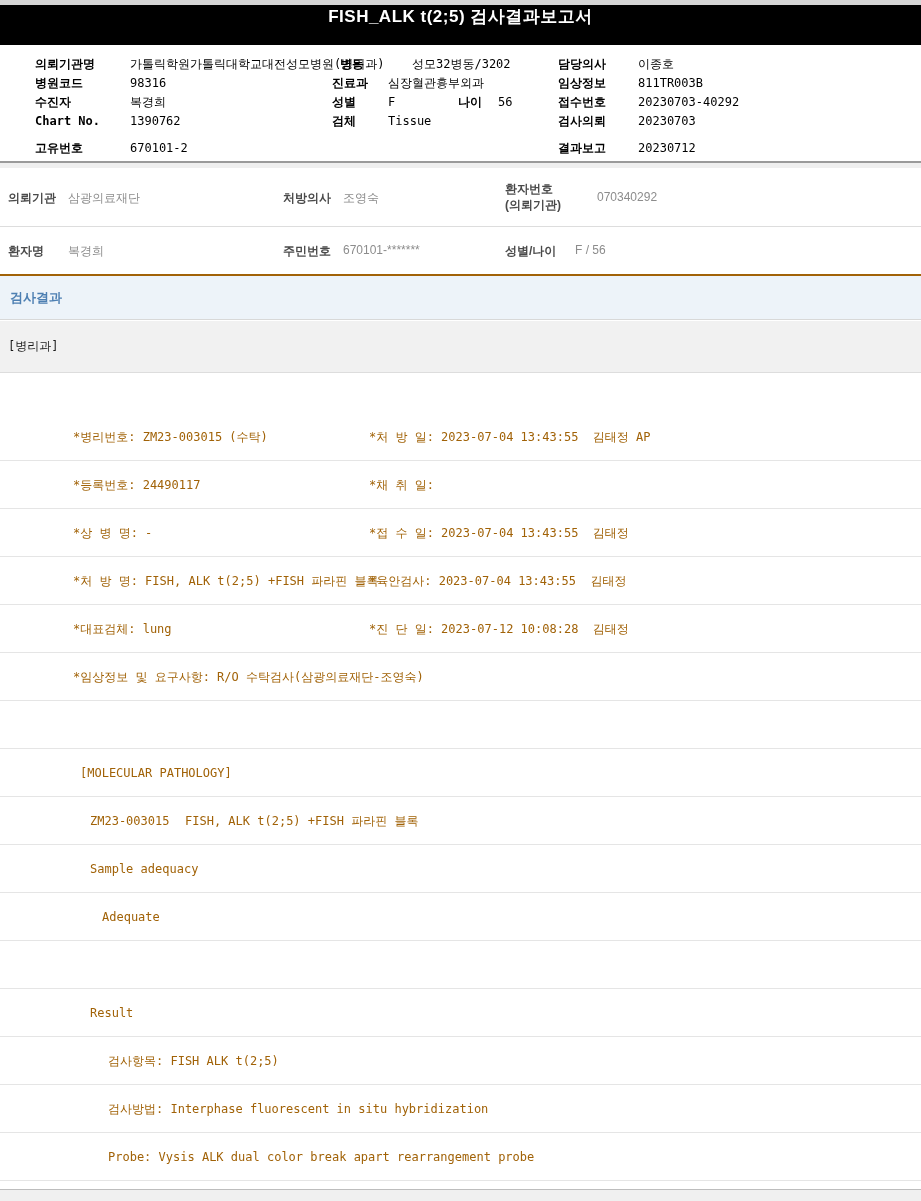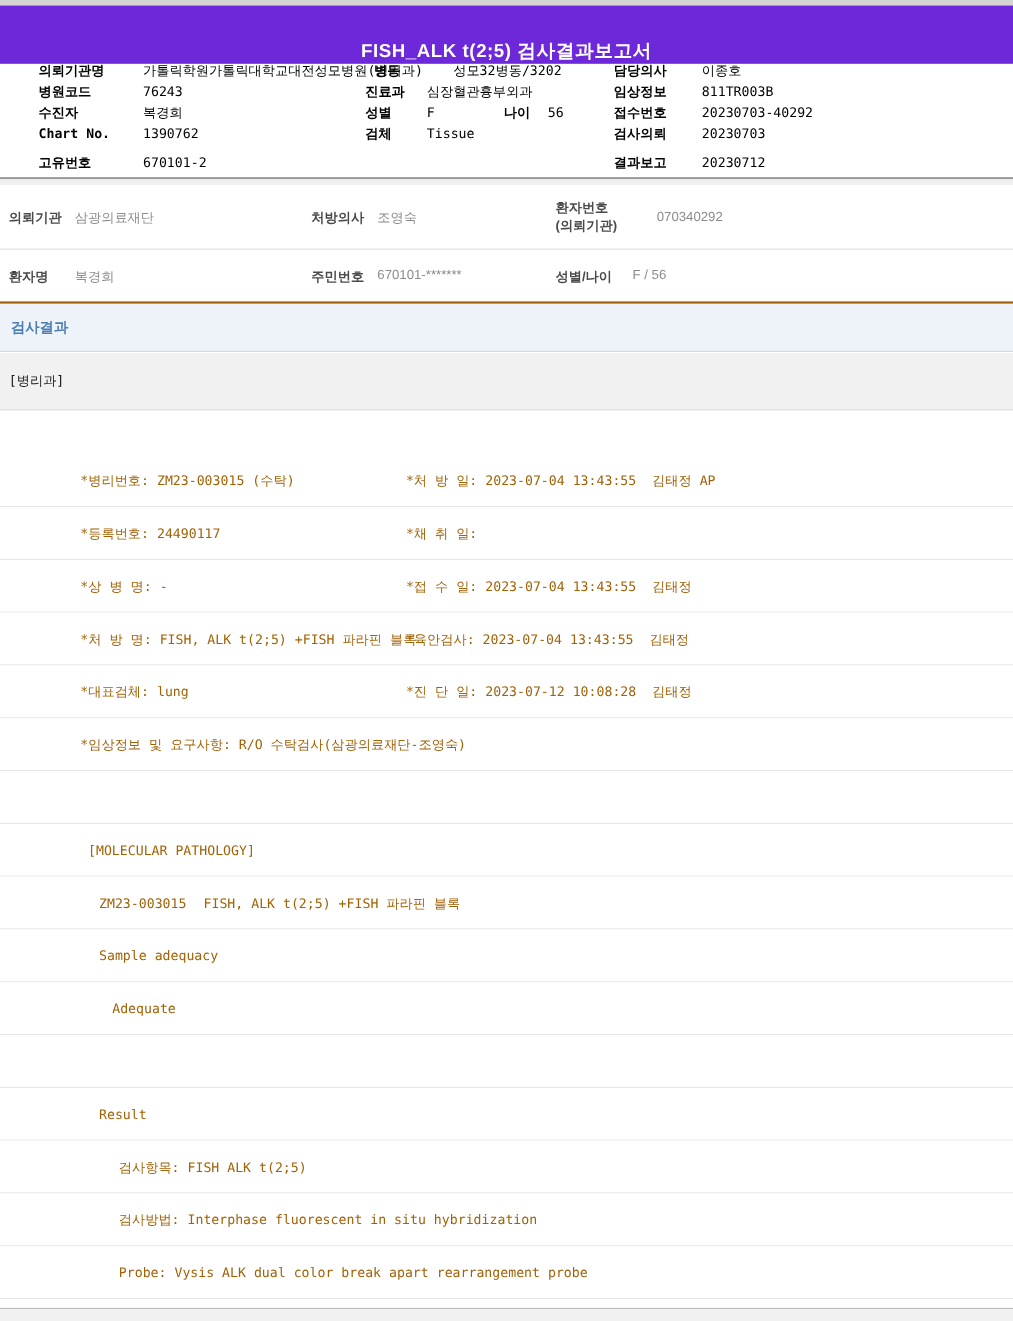--- a/index.html
+++ b/index.html
@@ -7,22 +7,22 @@
   .page {
     position:relative; width:921px; height:1201px;
     background:#fff; overflow:hidden;
     font-family:"Liberation Sans", sans-serif;
     color:#111;
   }
   
   .top-strip { position:absolute; top:0; left:0; width:921px; height:5px; background:#d5d5d5; }
   
   .title-bar {
-    position:absolute; top:5px; left:0; width:921px; height:53px;
-    background:#6d28d9; display:flex; align-items:flex-end; justify-content:center;
+    position:absolute; top:5px; left:0; width:921px; height:40px;
+    background:#000000; display:flex; align-items:flex-start; justify-content:center;
   }
   .title-bar h1 { color:#fff; font-size:17px; font-weight:bold; letter-spacing:0.5px; }
 
   
   .id-block { position:absolute; top:55px; left:0; width:921px; height:106px;
               font-family:"DejaVu Sans Mono","Liberation Mono",monospace; font-size:12px; }
   .id-block span { position:absolute; white-space:nowrap; line-height:14px; }
   .id-lbl { font-weight:bold; color:#000; }
   .id-val { color:#000; }
   .r1 { top:2px; } .r2 { top:21px; } .r3 { top:40px; } .r4 { top:59px; } .r5 { top:86px; }
@@ -82,21 +82,21 @@
 
   <div class="title-bar">
     <h1>FISH_ALK t(2;5) 검사결과보고서</h1>
   </div>
 
   <div class="id-block">
 
     <span class="id-lbl r1 c-l1">의뢰기관명</span>
     <span class="id-val r1 c-v1">가톨릭학원가톨릭대학교대전성모병원(병리과)</span>
     <span class="id-lbl r2 c-l1">병원코드</span>
-    <span class="id-val r2 c-v1">76243</span>
+    <span class="id-val r2 c-v1">98316</span>
     <span class="id-lbl r3 c-l1">수진자</span>
     <span class="id-val r3 c-v1">복경희</span>
     <span class="id-lbl r4 c-l1">Chart No.</span>
     <span class="id-val r4 c-v1">1390762</span>
     <span class="id-lbl r5 c-l1">고유번호</span>
     <span class="id-val r5 c-v1">670101-2</span>
 
     <span class="id-lbl r1 c-l3b">병동</span>
     <span class="id-val r1 c-v3b">성모32병동/3202</span>
     <span class="id-lbl r2 c-l3">진료과</span>

